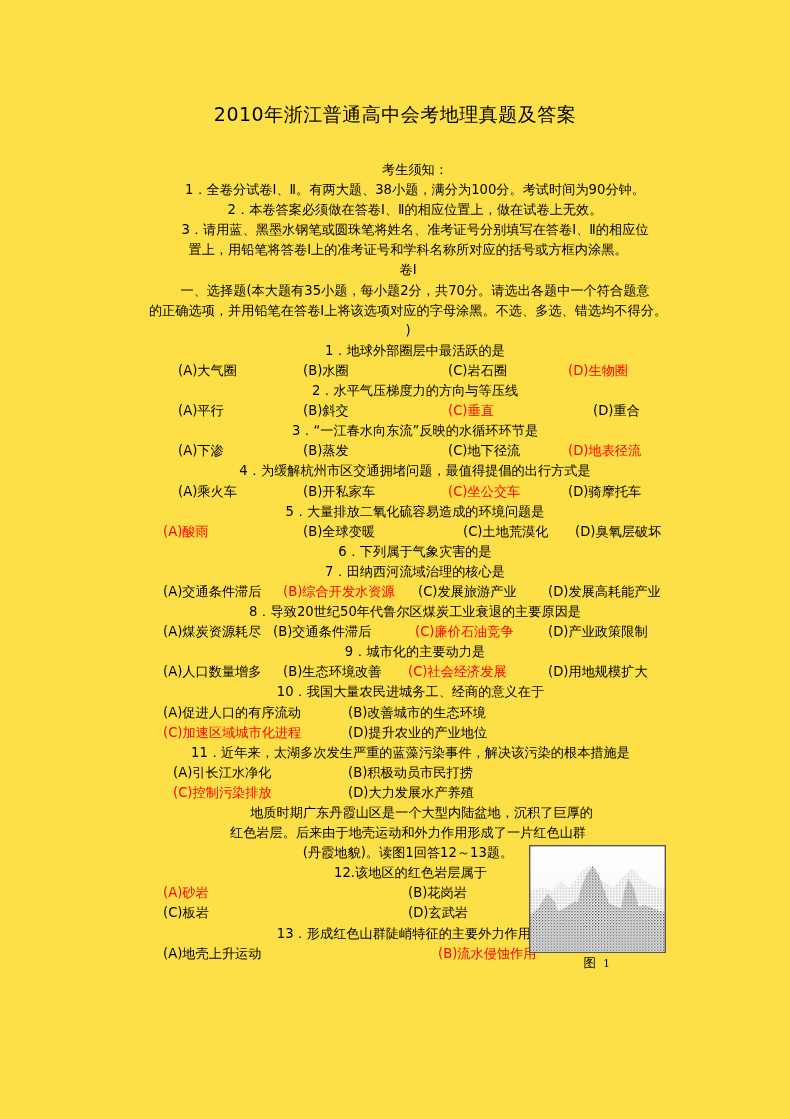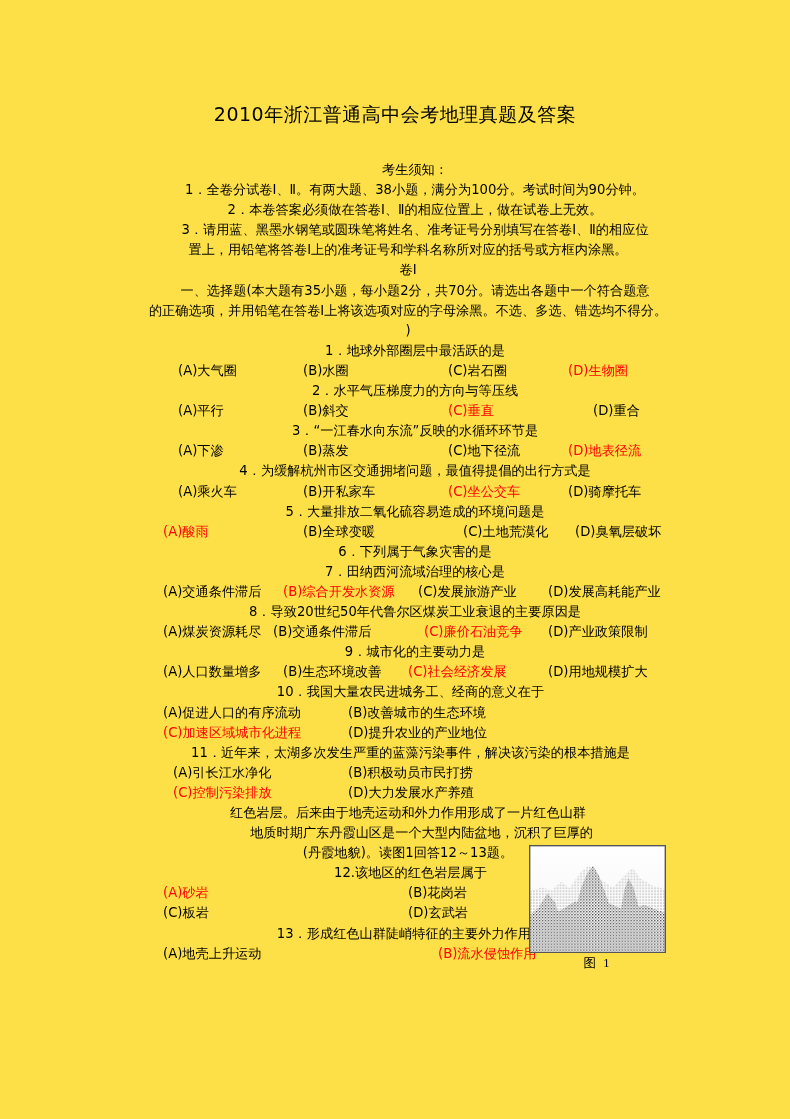--- a/index.html
+++ b/index.html
@@ -158,21 +158,21 @@
       <span class="opt" style="left:20px"><span>(A)</span><span>交通条件滞后</span></span>
       <span class="opt red" style="left:140px"><span>(B)</span><span>综合开发水资源</span></span>
       <span class="opt" style="left:275px"><span>(C)</span><span>发展旅游产业</span></span>
       <span class="opt" style="left:405px"><span>(D)</span><span>发展高耗能产业</span></span>
     </div>
 
     <div class="ln indent1"><span>8．</span><span>导致20世纪50年代鲁尔区煤炭工业衰退的主要原因是</span></div>
     <div class="optrow">
       <span class="opt" style="left:20px"><span>(A)</span><span>煤炭资源耗尽</span></span>
       <span class="opt" style="left:130px"><span>(B)</span><span>交通条件滞后</span></span>
-      <span class="opt red" style="left:281px"><span>(C)</span><span>廉价石油竞争</span></span>
+      <span class="opt red" style="left:272px"><span>(C)</span><span>廉价石油竞争</span></span>
       <span class="opt" style="left:405px"><span>(D)</span><span>产业政策限制</span></span>
     </div>
 
     <div class="ln indent1"><span>9．</span><span>城市化的主要动力是</span></div>
     <div class="optrow">
       <span class="opt" style="left:20px"><span>(A)</span><span>人口数量增多</span></span>
       <span class="opt" style="left:140px"><span>(B)</span><span>生态环境改善</span></span>
       <span class="opt red" style="left:265px"><span>(C)</span><span>社会经济发展</span></span>
       <span class="opt" style="left:405px"><span>(D)</span><span>用地规模扩大</span></span>
     </div>
@@ -190,22 +190,22 @@
     <div class="ln" style="padding-left:5px"><span>11．</span><span>近年来，太湖多次发生严重的蓝藻污染事件，解决该污染的根本措施是</span></div>
     <div class="optrow">
       <span class="opt" style="left:30px"><span>(A)</span><span>引长江水净化</span></span>
       <span class="opt" style="left:205px"><span>(B)</span><span>积极动员市民打捞</span></span>
     </div>
     <div class="optrow">
       <span class="opt red" style="left:30px"><span>(C)</span><span>控制污染排放</span></span>
       <span class="opt" style="left:205px"><span>(D)</span><span>大力发展水产养殖</span></span>
     </div>
 
+    <div class="ln indent1">　地质时期广东丹霞山区是一个大型内陆盆地，沉积了巨厚的</div>
     <div class="ln">红色岩层。后来由于地壳运动和外力作用形成了一片红色山群</div>
-    <div class="ln indent1">　地质时期广东丹霞山区是一个大型内陆盆地，沉积了巨厚的</div>
     <div class="ln">(丹霞地貌)。读图1回答12～13题。</div>
 
     <div class="ln" style="padding-left:5px"><span class="lat">12.</span><span>该地区的红色岩层属于</span></div>
     <div class="optrow">
       <span class="opt red" style="left:20px"><span>(A)</span><span>砂岩</span></span>
       <span class="opt" style="left:265px"><span>(B)</span><span>花岗岩</span></span>
     </div>
     <div class="optrow">
       <span class="opt" style="left:20px"><span>(C)</span><span>板岩</span></span>
       <span class="opt" style="left:265px"><span>(D)</span><span>玄武岩</span></span>

